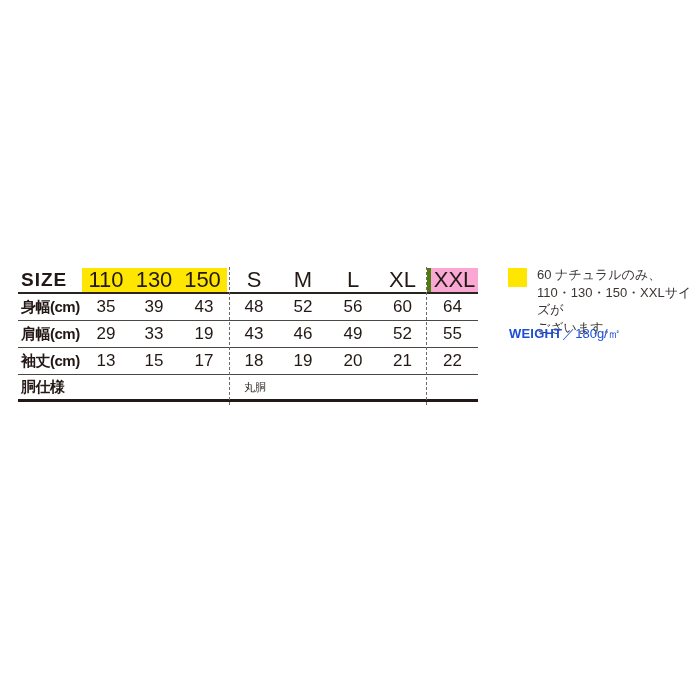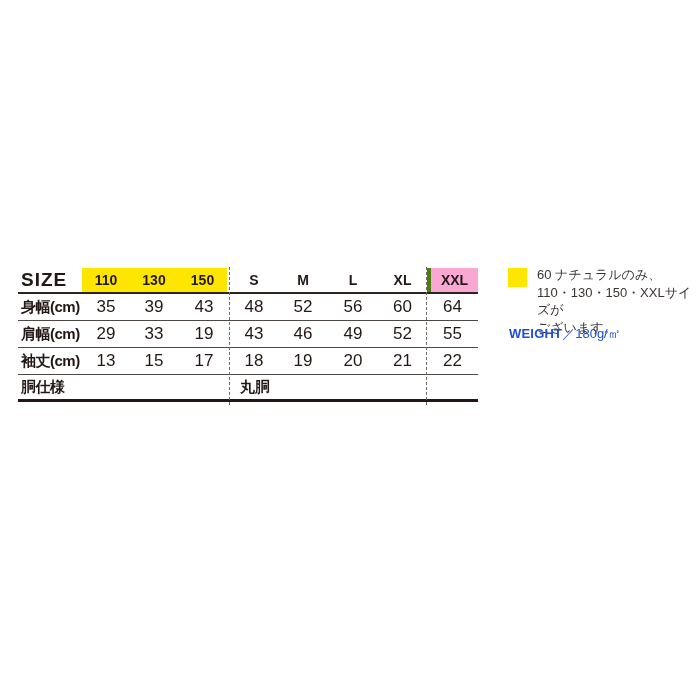--- a/index.html
+++ b/index.html
@@ -17,33 +17,33 @@
   .data-row { height:27px; border-bottom:1px solid #4d4843; }
   .footer-row { height:27px; border-bottom:3px solid #231815; position:relative; }
 
   .cell { display:flex; align-items:center; justify-content:center; height:100%; }
   .c0 { width:64px; justify-content:flex-start; padding-left:3px; }
   .c1 { width:48px; } .c2 { width:48px; } .c3 { width:52px; }
   .c4 { width:48px; } .c5 { width:50px; } .c6 { width:50px; }
   .c7 { width:49px; } .c8 { width:51px; }
 
   .size-label { font-size:19px; font-weight:bold; letter-spacing:1px; }
-  .hdr { font-size:14px; font-weight:bold;text-align:center; }
+  .hdr { font-size:22px; font-weight:normal;text-align:center; }
   .row-label { font-size:15px; font-weight:bold; letter-spacing:-0.5px; }
   .num { font-size:17px; }
 
   .kids-group { display:flex; width:145px; height:100%; background:#ffe600; }
   .kids-group .k1 { width:48px; } .kids-group .k2 { width:48px; } .kids-group .k3 { width:49px; }
   .gap3 { width:3px; height:100%; }
   .xxl-hl { background:#f9a8d4; border-left:4px solid #4d7c0f; }
 
   .footer-value {
     position:absolute; left:189px; top:0; width:96px; height:100%;
     display:flex; align-items:center; justify-content:center;
-    font-size:15px; font-weight:bold;
+    font-size:11px; font-weight:normal;
   }
 
   .dotted-sep {
     position:absolute; top:267px; height:138px; width:0;
     border-left:1px dashed #6f6a65;
   }
   .sep-kids { left:229px; }
   .sep-xxl { left:426px; }
 
   

